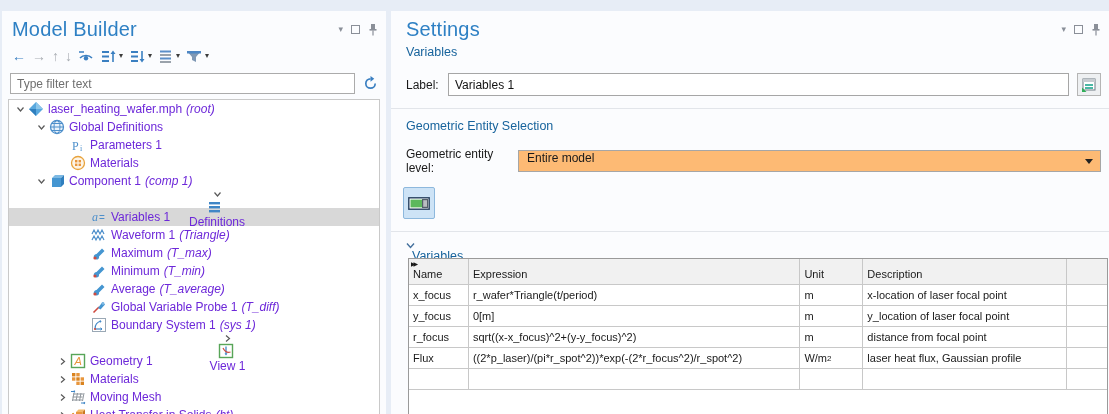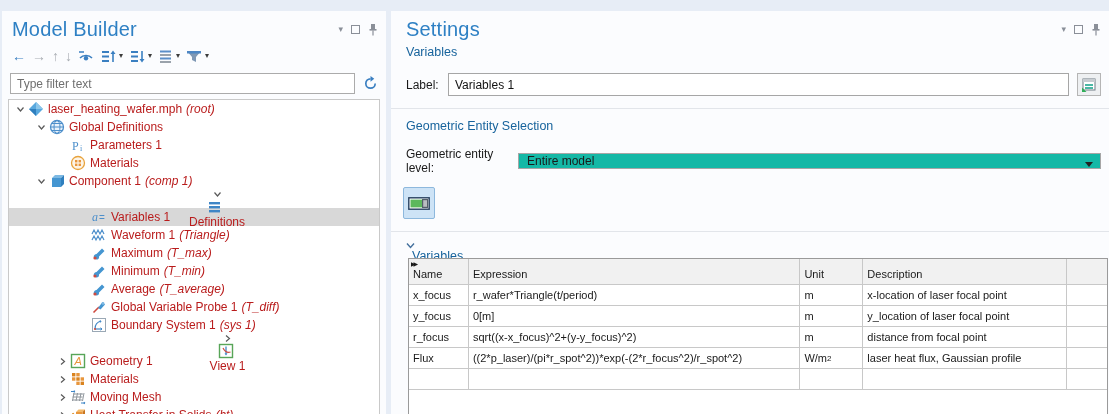--- a/index.html
+++ b/index.html
@@ -30,39 +30,39 @@
                   font-family:"Liberation Sans",sans-serif; font-size:12px; color:#7f1d1d; }
   .filter-input::placeholder { color:#6f6f6f; }
 
   
   .tree { position:absolute; left:6px; right:6px; top:88px; bottom:0;
           border:1px solid #c9c9c9; border-bottom:none; background:#fff; overflow:hidden; }
   .tree-row { display:flex; align-items:center; height:18px; white-space:nowrap; cursor:default; }
   .tree-row.selected { background:#d8d8d8; }
   .tw-arrow { width:14px; display:inline-flex; justify-content:center; flex:none; }
   .tw-icon { width:17px; height:16px; display:inline-flex; align-items:center; justify-content:center; flex:none; margin-right:4px; }
-  .tree-label { font-size:12px; color:#b91c1c; }
+  .tree-label { font-size:12px; color:#6d28d9; }
   .tree-tag { font-style:italic; margin-left:4px; }
 
   
   .s-sub { padding:2px 14px 0 15px; color:#17639c; font-size:12.5px; }
   .s-row { display:flex; align-items:center; padding:0 8px 0 15px; }
   .label-row { margin-top:14px; }
   .label-txt { width:42px; flex:none; }
   .label-input { flex:1; height:23px; border:1px solid #a6a6a6; background:#fff; padding:0 6px;
                  font-family:"Liberation Sans",sans-serif; font-size:12px; color:#111; }
   .side-btn { width:24px; height:23px; margin-left:8px; flex:none; border:1px solid #b5b5b5;
               background:#eef0f2; display:inline-flex; align-items:center; justify-content:center; }
   .divider { height:1px; background:#e2e5ea; margin:12px 0 0 0; }
   .section-title { padding:10px 14px 0 15px; color:#17639c; font-size:12.5px; }
   .section-title .chev { margin-right:6px; }
   .level-row { margin-top:14px; }
   .level-label { width:112px; flex:none; }
-  .dropdown { flex:1; height:16px; border:1px solid #a6a6a6; background:#14b8a6; display:flex;
-              align-items:flex-end; padding:0 8px; position:relative; margin-right:0; }
+  .dropdown { flex:1; height:22px; border:1px solid #a6a6a6; background:#fdba74; display:flex;
+              align-items:flex-start; padding:0 8px; position:relative; margin-right:0; }
   .dd-caret { position:absolute; right:7px; top:8px; width:0; height:0;
               border-left:4px solid transparent; border-right:4px solid transparent; border-top:5px solid #222; }
   .toggle-btn { margin:12px 0 0 12px; width:32px; height:32px; background:#cde3f6; border:1px solid #8db8dd;
                 border-radius:2px; display:inline-flex; align-items:center; justify-content:center; }
 
   
   .var-table { position:absolute; left:17px; right:1px; top:247px; bottom:0;
                border:1px solid #9a9a9a; border-bottom:none; background:#fff; overflow:hidden; font-size:11px; }
   .vt-row { display:flex; border-bottom:1px solid #c8c8c8; }
   .vt-row.head { background:#f1f1f1; height:26px; }

